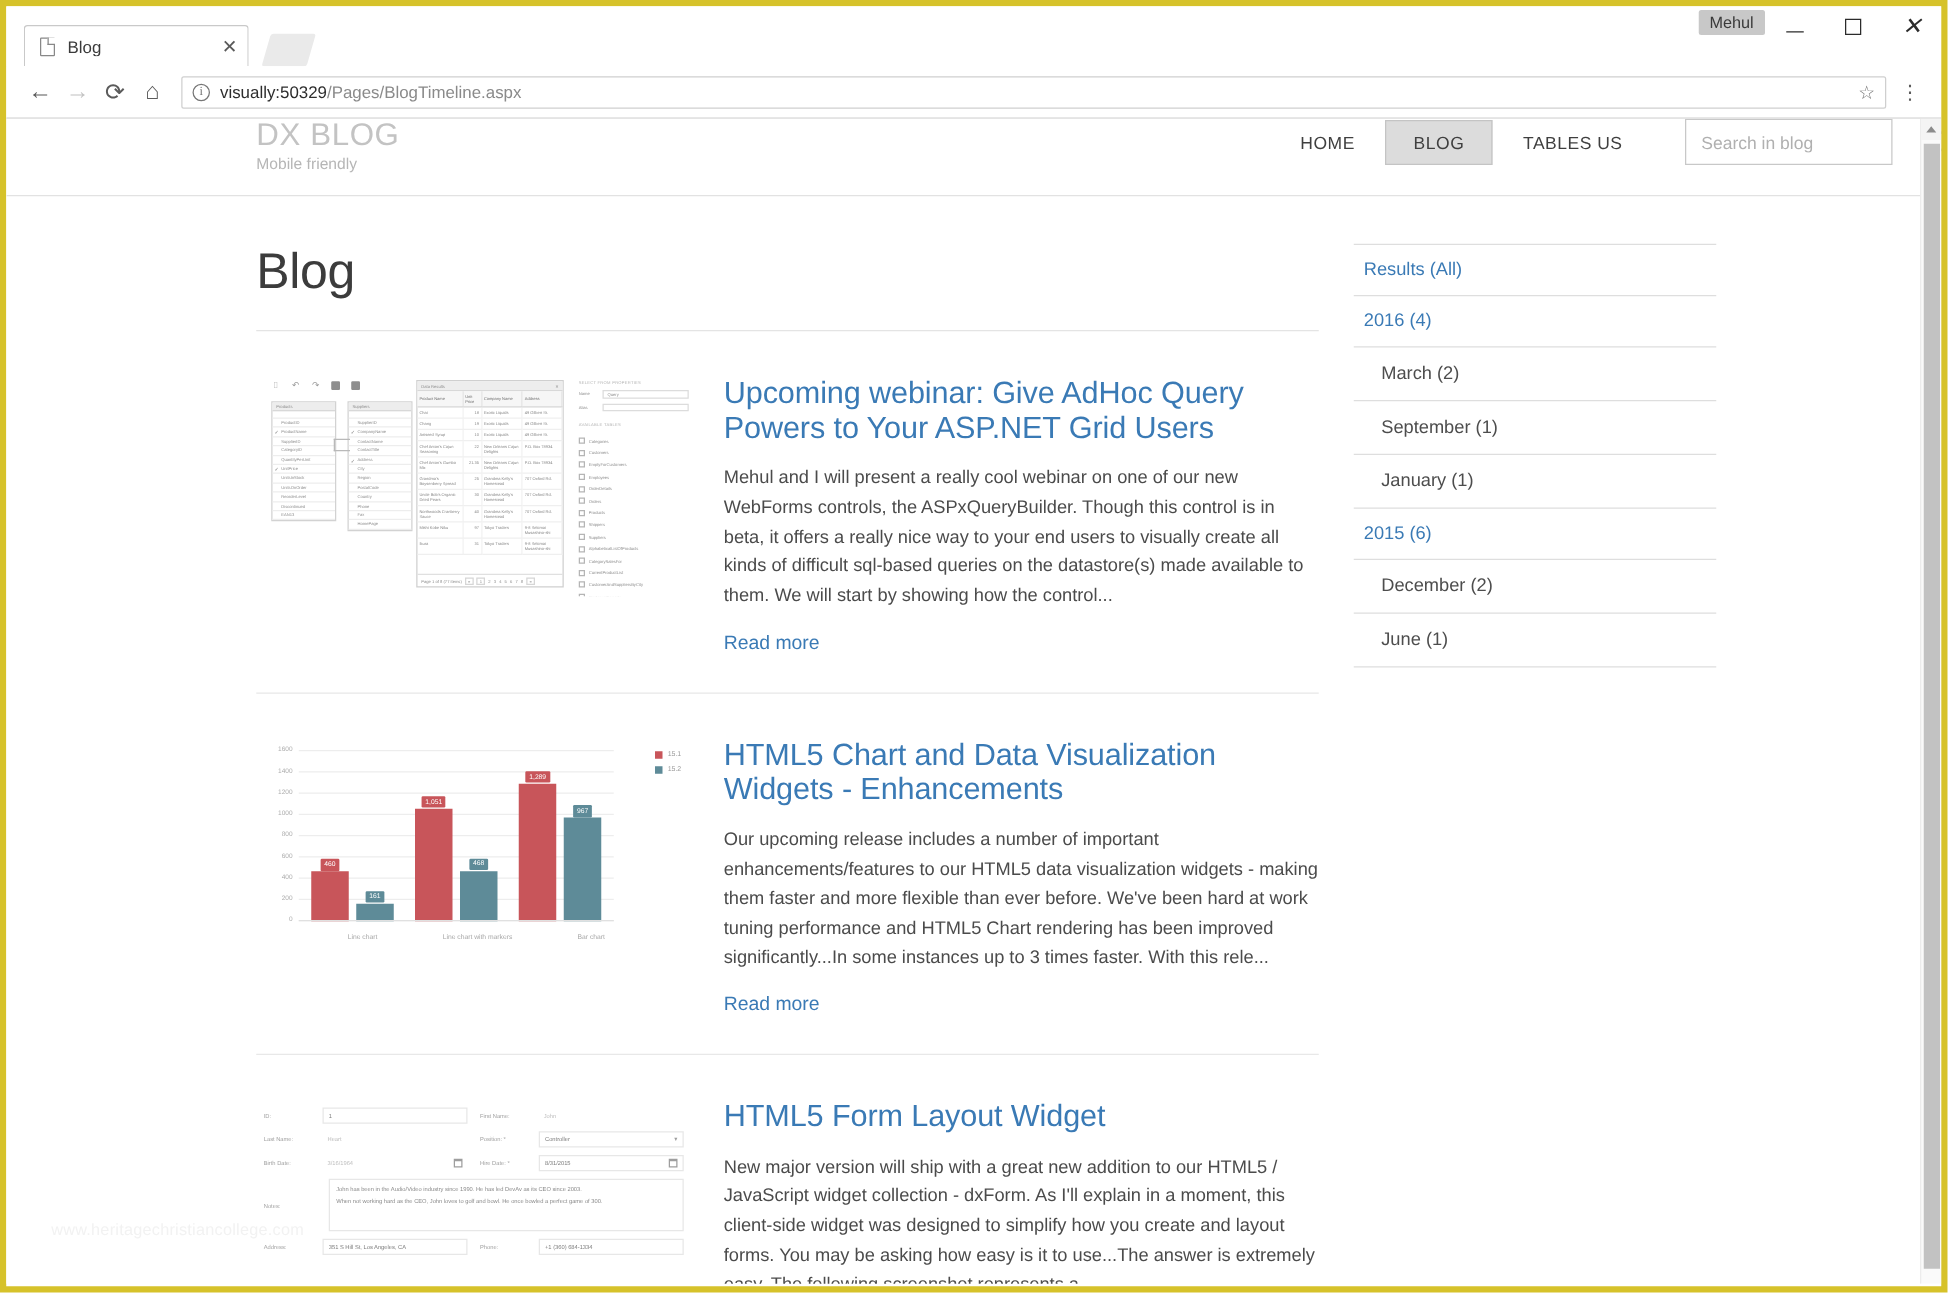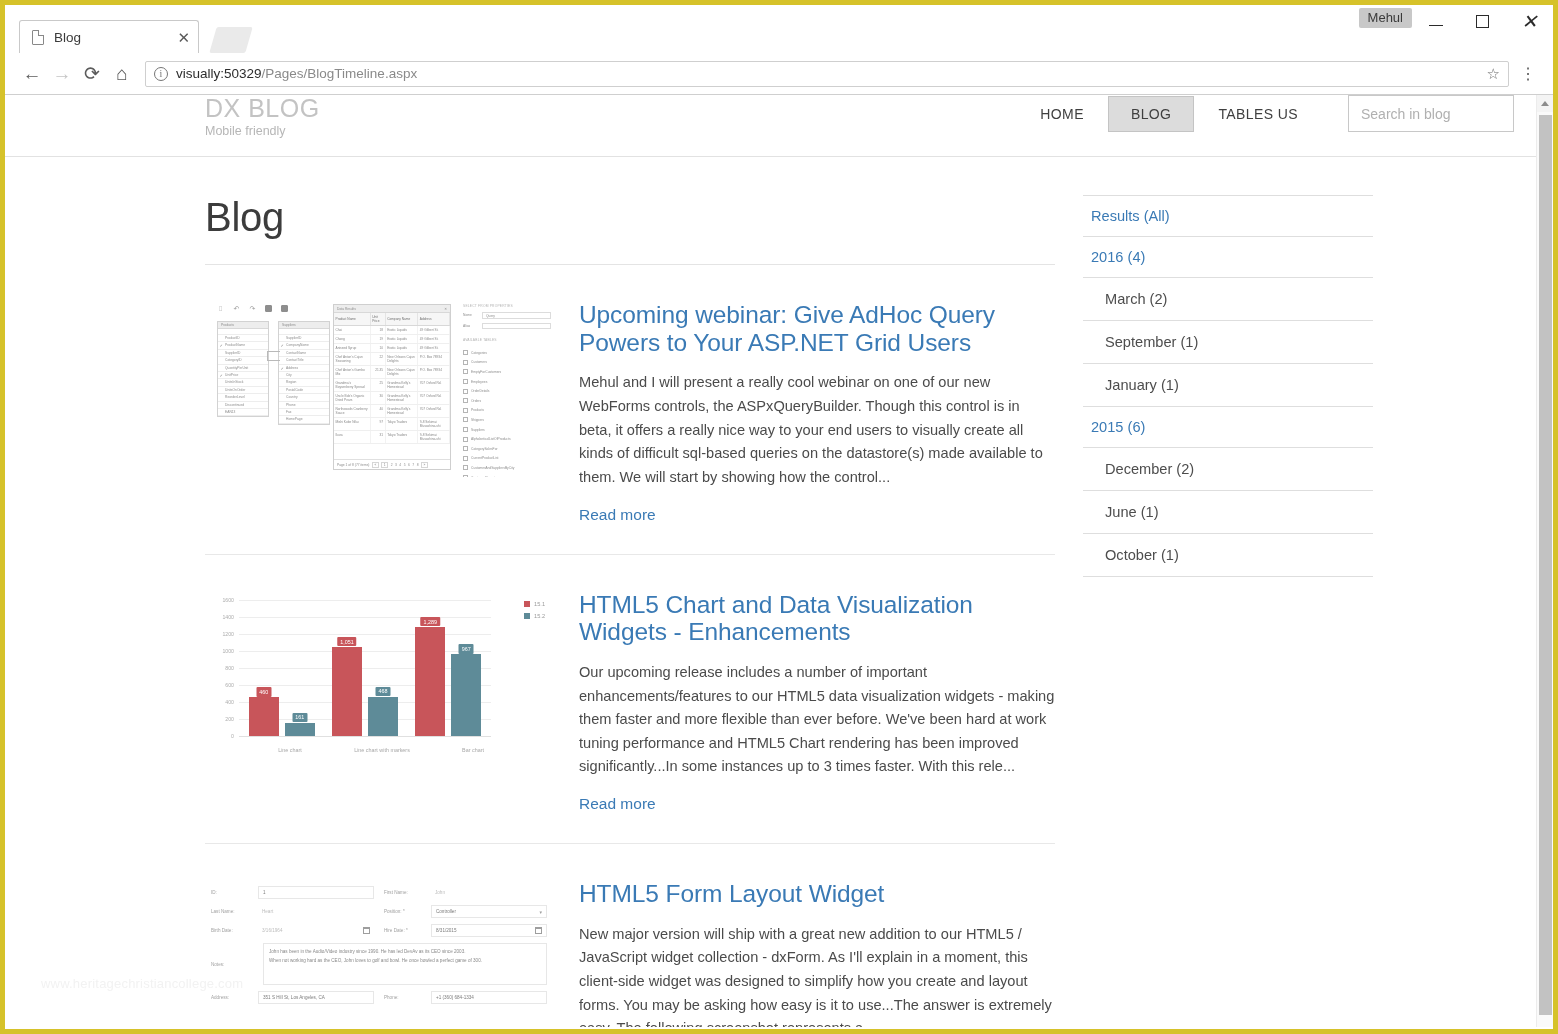--- a/index.html
+++ b/index.html
@@ -777,21 +777,20 @@
         <div class="sidecol">
           <div class="arch">
             <div class="archrow level-0">Results (All)</div>
             <div class="archrow level-1">2016 (4)</div>
             <div class="archrow level-2">March (2)</div>
             <div class="archrow level-2">September (1)</div>
             <div class="archrow level-2">January (1)</div>
             <div class="archrow level-1">2015 (6)</div>
             <div class="archrow level-2">December (2)</div>
             <div class="archrow level-2">June (1)</div>
-            <div class="archrow level-2">October (1)</div>
           </div>
         </div>
 
       </div>
     </div>
 
     <div class="watermark">www.heritagechristiancollege.com</div>
 
     <div class="scrollbar">
       <div class="sb-arrow">

